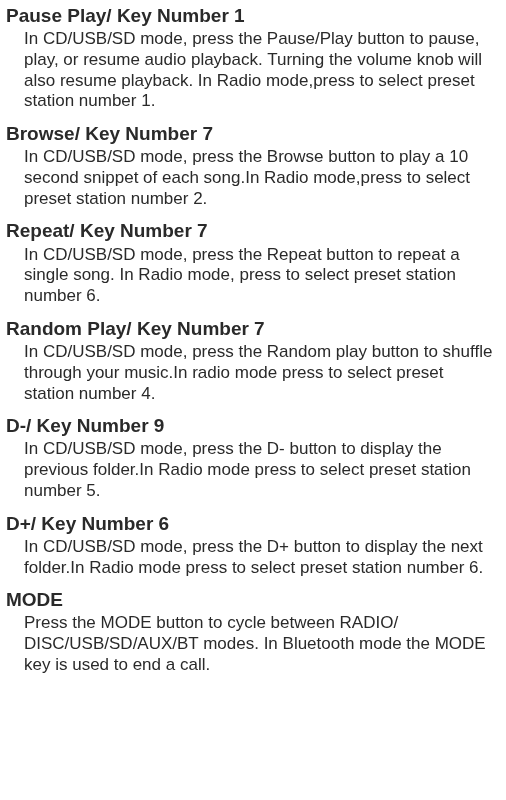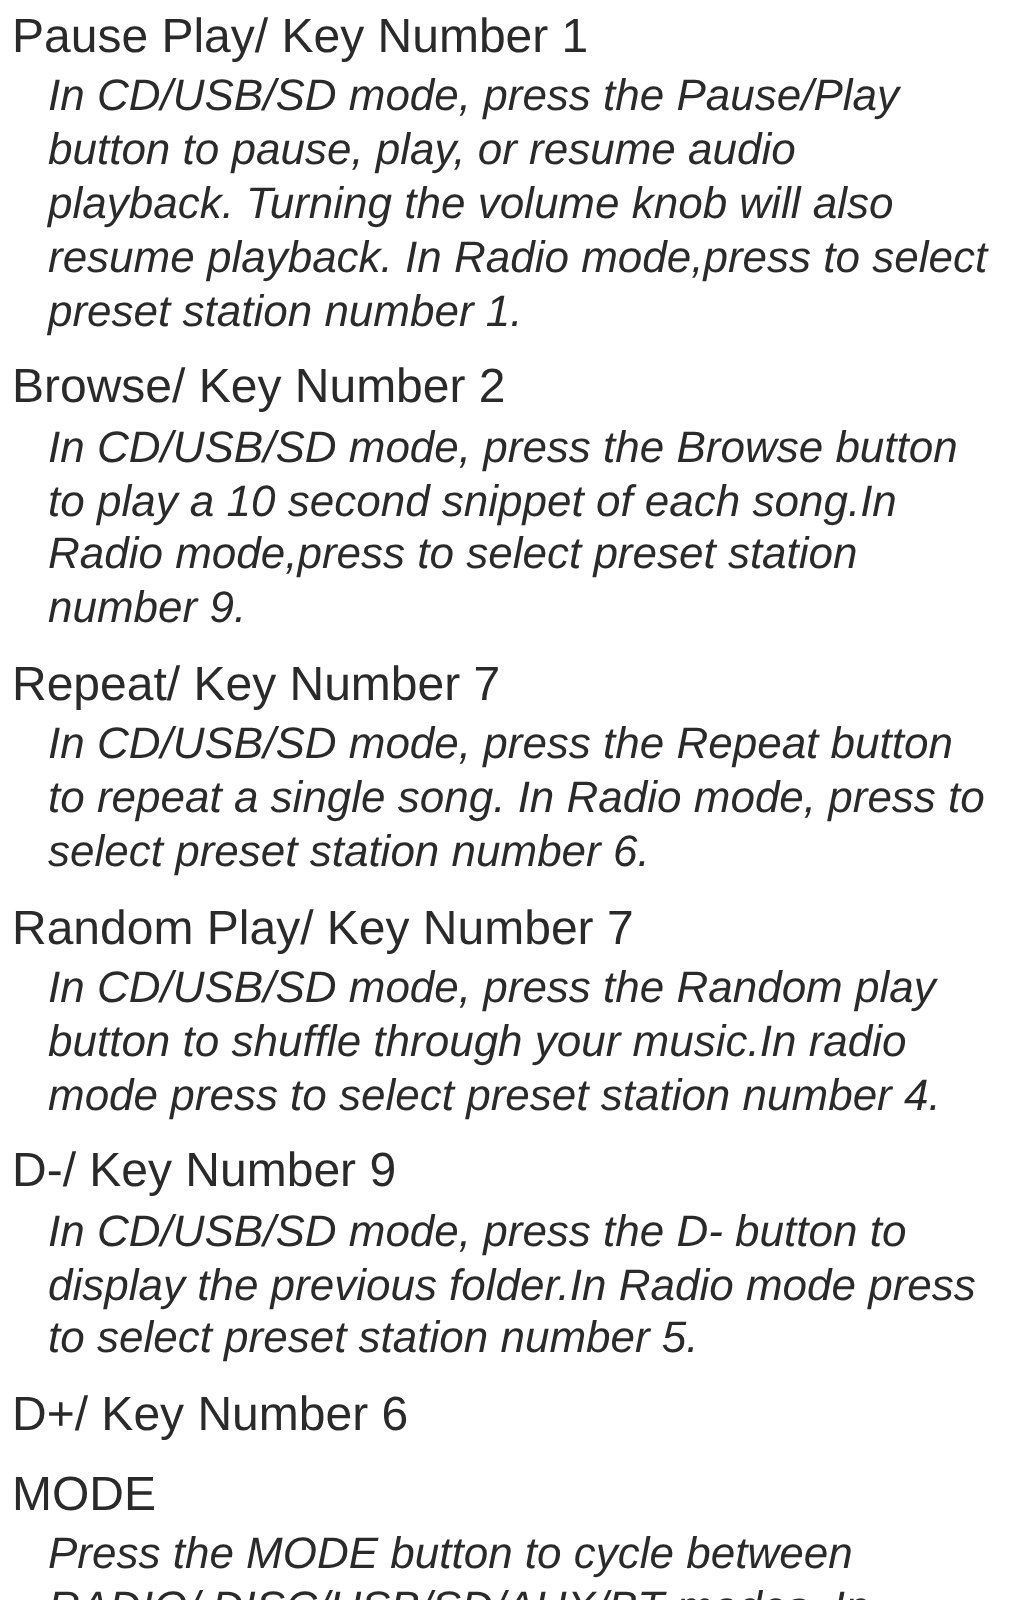--- a/index.html
+++ b/index.html
@@ -12,62 +12,62 @@
       height: 800px;
       font-family: Arial, Helvetica, sans-serif;
       color: #2a2a2a;
       padding: 4px 6px;
       line-height: 1.22;
     }
     .section {
       margin-bottom: 10px;
     }
     .section-title {
-      font-size: 24px;
-      font-weight: normal;
+      font-size: 19px;
+      font-weight: bold;
       margin-bottom: 2px;
       padding-left: 0px;
     }
     .section-body {
-      font-size: 22px;
+      font-size: 17px;
       padding-left: 18px;
       padding-right: 4px;
-      font-style: italic;
     }
     .s6 { margin-top: 0; }
     .s7 { }
   </style>
 </head>
 <body>
 
 <div class="section">
   <div class="section-title">Pause Play/ Key Number 1</div>
   <div class="section-body">In CD/USB/SD mode, press the Pause/Play button to pause, play, or resume audio playback. Turning the volume knob will also resume playback. In Radio mode,press to select preset station number 1.</div>
 </div>
 
 <div class="section">
-  <div class="section-title">Browse/ Key Number 2</div>
-  <div class="section-body">In CD/USB/SD mode, press the Browse button to play a 10 second snippet of each song.In Radio mode,press to select preset station number 9.</div>
+  <div class="section-title">Browse/ Key Number 7</div>
+  <div class="section-body">In CD/USB/SD mode, press the Browse button to play a 10 second snippet of each song.In Radio mode,press to select preset station number 2.</div>
 </div>
 
 <div class="section">
   <div class="section-title">Repeat/ Key Number 7</div>
   <div class="section-body">In CD/USB/SD mode, press the Repeat  button to repeat a single song. In Radio mode, press to select preset station number 6.</div>
 </div>
 
 <div class="section">
   <div class="section-title">Random Play/ Key Number 7</div>
   <div class="section-body">In CD/USB/SD mode, press the Random play  button to shuffle through your music.In radio mode press to select preset station number 4.</div>
 </div>
 
 <div class="section">
   <div class="section-title">D-/ Key Number 9</div>
   <div class="section-body">In CD/USB/SD mode, press the D- button to display the previous folder.In Radio mode press to select preset station number 5.</div>
 </div>
 
 <div class="section s6">
   <div class="section-title">D+/ Key Number 6</div>
+  <div class="section-body">In CD/USB/SD mode, press the D+ button to display the next folder.In Radio mode press to select preset station number 6.</div>
 </div>
 
 <div class="section s7">
   <div class="section-title">MODE</div>
   <div class="section-body">Press the MODE button to cycle between RADIO/ DISC/USB/SD/AUX/BT modes. In Bluetooth mode the MODE key is used to end a call.</div>
 </div>
 
 </body></html>

